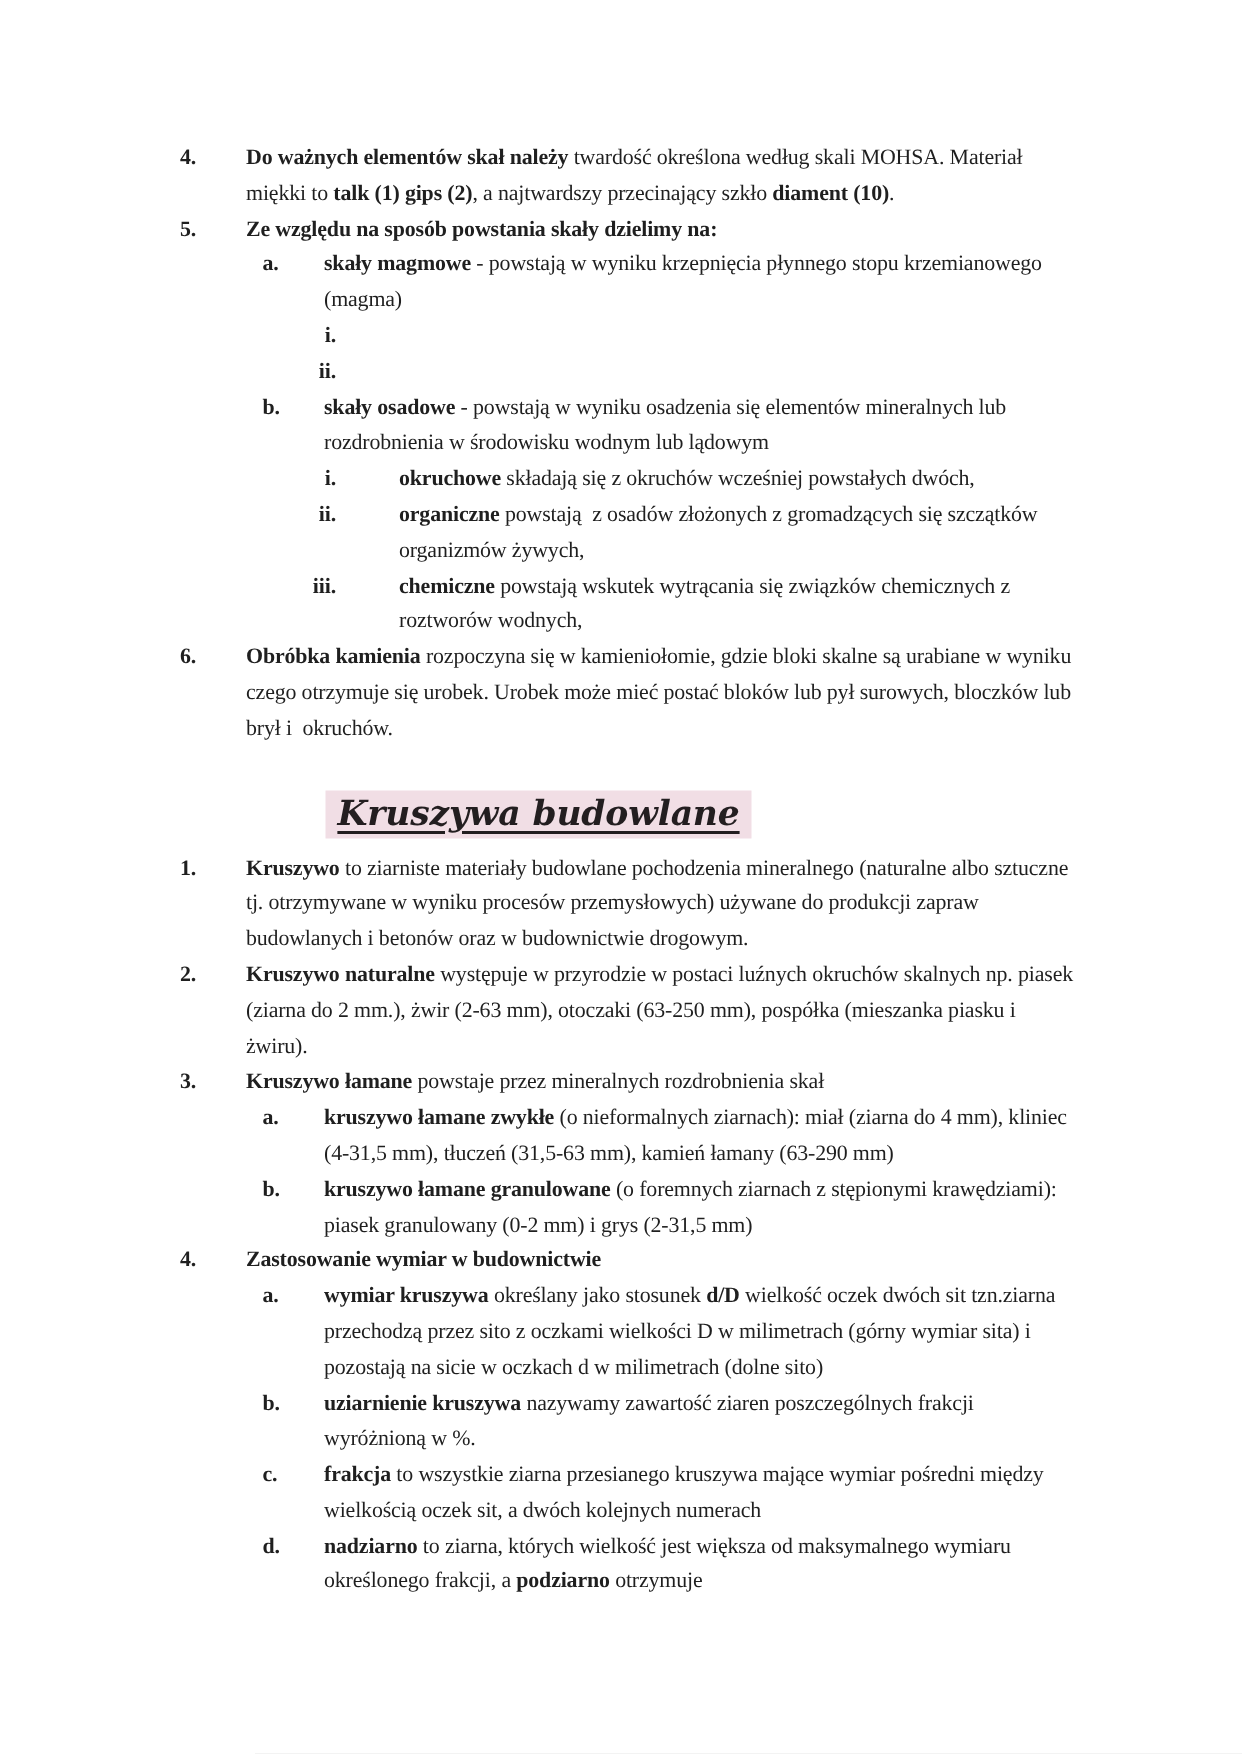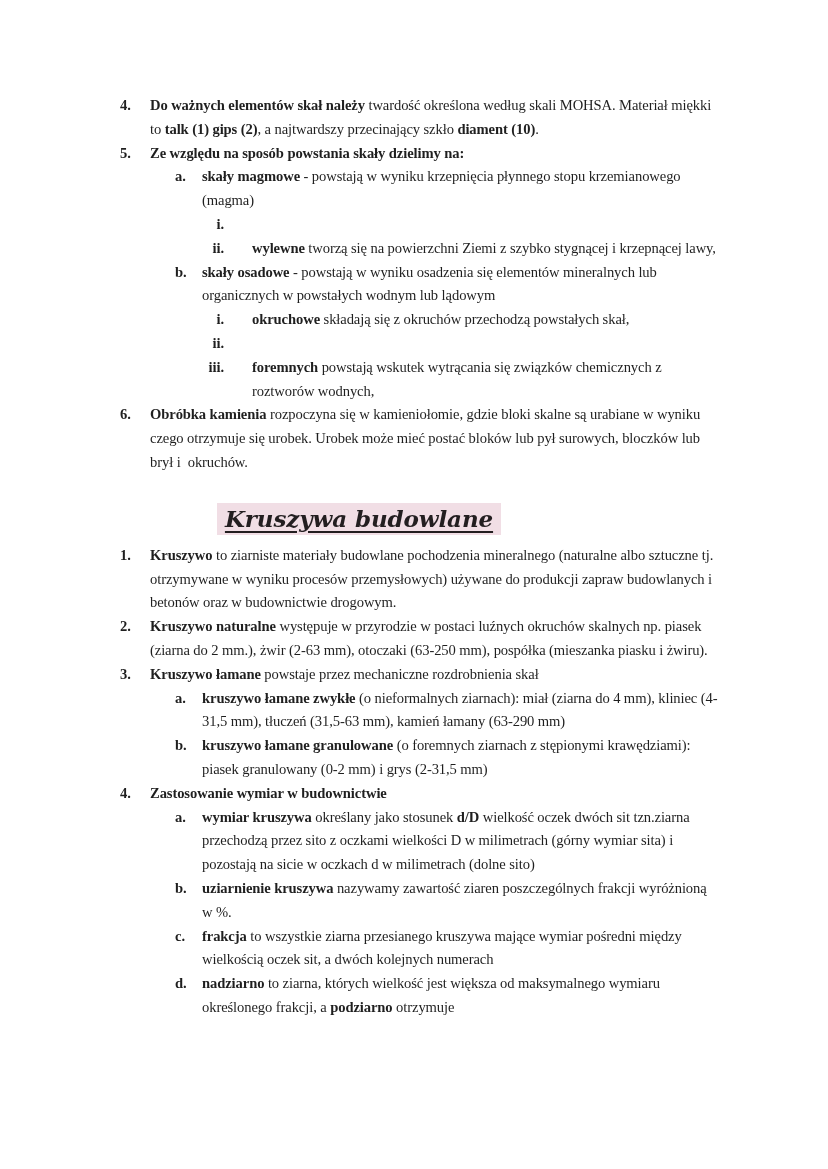--- a/index.html
+++ b/index.html
@@ -13,21 +13,21 @@
     font-family: "Liberation Serif", "DejaVu Serif", serif;
     font-size: 14.6px;
     line-height: 23.8px;
     letter-spacing: -0.1px;
     color: #1f1f1f;
     overflow: hidden;
     position: relative;
   }
   .li { display: flex; align-items: flex-start; }
   .li .marker { flex: none; font-weight: 700; }
-  .li .body { flex: 1; white-space: pre-wrap; }
+  .li .body { flex: 1; white-space: pre-wrap; margin-left: 14px; }
   .lvl1 { margin-left: 120px; }
   .lvl1 .marker { width: 30px; }
   .lvl2 { margin-left: 175px; }
   .lvl2 .marker { width: 27px; }
   .lvl3 { margin-left: 175px; }
   .lvl3 .marker { width: 49px; text-align: right; margin-right: 28px; }
   b { font-weight: 700; }
 
   .heading-wrap {
     text-align: center;
@@ -63,36 +63,36 @@
       </div>
       <div class="li lvl2">
         <span class="marker">a.</span>
         <span class="body"><b>skały magmowe</b><span> - powstają w wyniku krzepnięcia płynnego stopu krzemianowego (magma)</span></span>
       </div>
       <div class="li lvl3">
         <span class="marker">i.</span>
       </div>
       <div class="li lvl3">
         <span class="marker">ii.</span>
-        <span class="body"><b>wylewne</b><span> tworzą się na powierzchni Ziemi z szybko stygnącej i krzepnącej lawy,</span></span>
       </div>
       <div class="li lvl2">
         <span class="marker">b.</span>
-        <span class="body"><b>skały osadowe</b><span> - powstają w wyniku osadzenia się elementów mineralnych lub organicznych w powstałych wodnym lub lądowym</span></span>
+        <span class="body"><b>skały osadowe</b><span> - powstają w wyniku osadzenia się elementów mineralnych lub rozdrobnienia w środowisku wodnym lub lądowym</span></span>
       </div>
       <div class="li lvl3">
         <span class="marker">i.</span>
-        <span class="body"><b>okruchowe</b><span> składają się z okruchów przechodzą powstałych skał,</span></span>
+        <span class="body"><b>okruchowe</b><span> składają się z okruchów wcześniej powstałych dwóch,</span></span>
       </div>
       <div class="li lvl3">
         <span class="marker">ii.</span>
+        <span class="body"><b>organiczne</b><span> powstają  z osadów złożonych z gromadzących się szczątków organizmów żywych,</span></span>
       </div>
       <div class="li lvl3">
         <span class="marker">iii.</span>
-        <span class="body"><b>foremnych</b><span> powstają wskutek wytrącania się związków chemicznych z roztworów wodnych,</span></span>
+        <span class="body"><b>chemiczne</b><span> powstają wskutek wytrącania się związków chemicznych z roztworów wodnych,</span></span>
       </div>
       <div class="li lvl1">
         <span class="marker">6.</span>
         <span class="body"><b>Obróbka kamienia</b><span> rozpoczyna się w kamieniołomie, gdzie bloki skalne są urabiane w wyniku czego otrzymuje się urobek. Urobek może mieć postać bloków lub pył surowych, bloczków lub brył i  okruchów.</span></span>
       </div>
     </div>
 
   <div class="heading-wrap">
     <span class="heading" style="background-color: rgb(241, 222, 229); color: rgb(35, 30, 32);">Kruszywa budowlane</span>
   </div>
@@ -101,21 +101,21 @@
       <div class="li lvl1">
         <span class="marker">1.</span>
         <span class="body"><b>Kruszywo</b><span> to ziarniste materiały budowlane pochodzenia mineralnego (naturalne albo sztuczne tj. otrzymywane w wyniku procesów przemysłowych) używane do produkcji zapraw budowlanych i betonów oraz w budownictwie drogowym.</span></span>
       </div>
       <div class="li lvl1">
         <span class="marker">2.</span>
         <span class="body"><b>Kruszywo naturalne</b><span> występuje w przyrodzie w postaci luźnych okruchów skalnych np. piasek (ziarna do 2 mm.), żwir (2-63 mm), otoczaki (63-250 mm), pospółka (mieszanka piasku i żwiru).</span></span>
       </div>
       <div class="li lvl1">
         <span class="marker">3.</span>
-        <span class="body"><b>Kruszywo łamane</b><span> powstaje przez mechaniczne rozdrobnienia skał</span></span>
+        <span class="body"><b>Kruszywo łamane</b><span> powstaje przez mineralnych rozdrobnienia skał</span></span>
       </div>
       <div class="li lvl2">
         <span class="marker">a.</span>
         <span class="body"><b>kruszywo łamane zwykłe</b><span> (o nieformalnych ziarnach): miał (ziarna do 4 mm), kliniec (4-31,5 mm), tłuczeń (31,5-63 mm), kamień łamany (63-290 mm)</span></span>
       </div>
       <div class="li lvl2">
         <span class="marker">b.</span>
         <span class="body"><b>kruszywo łamane granulowane</b><span> (o foremnych ziarnach z stępionymi krawędziami): piasek granulowany (0-2 mm) i grys (2-31,5 mm)</span></span>
       </div>
       <div class="li lvl1">

